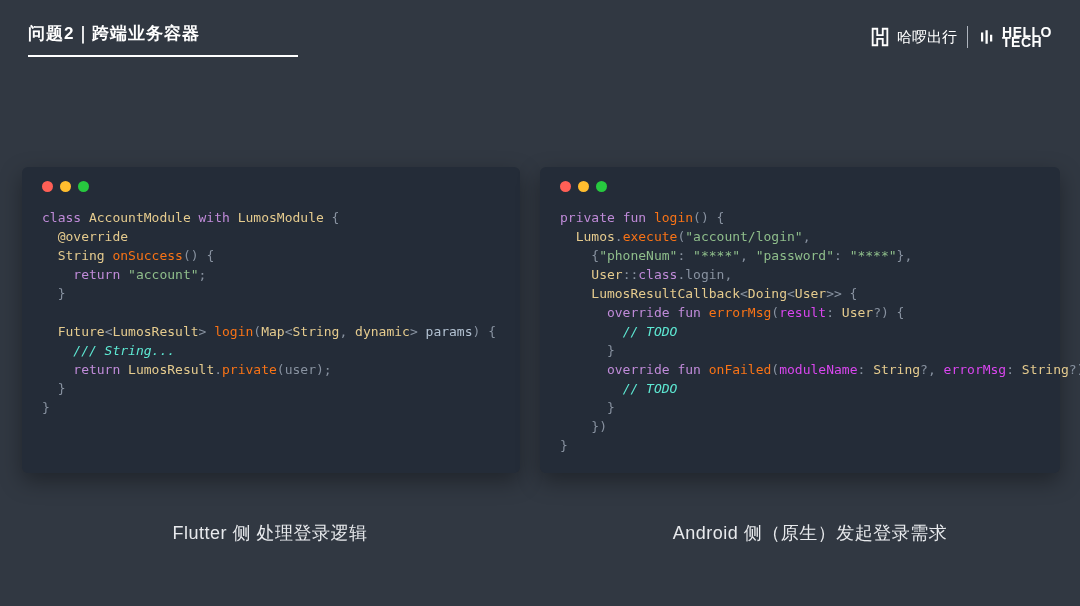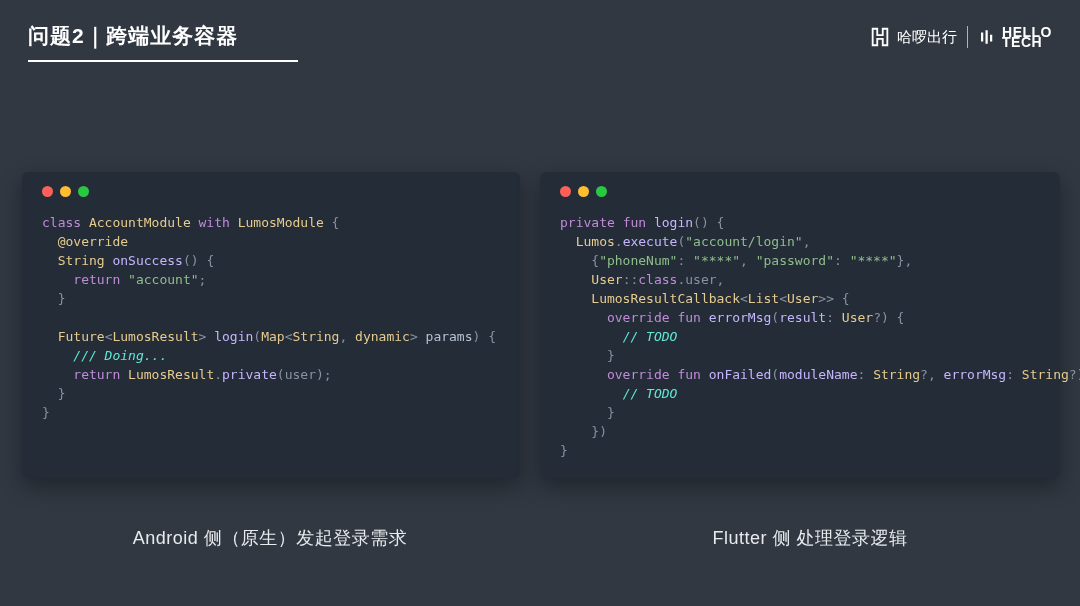--- a/index.html
+++ b/index.html
@@ -12,21 +12,21 @@
     overflow: hidden;
     position: relative;
   }
   .header {
     display: flex;
     justify-content: space-between;
     align-items: flex-start;
     padding: 22px 28px 0 28px;
   }
   .title {
-    font-size: 21px;
+    font-size: 17px;
     font-weight: 600;
     color: #ffffff;
     letter-spacing: 1px;
     border-bottom: 2px solid #fff;
     padding-bottom: 10px;
     width: 270px;
   }
   .logos {
     display: flex;
     align-items: center;
@@ -86,26 +86,26 @@
   .dot.g { background: #27c93f; }
   pre.code {
     font-family: "SF Mono", Menlo, Monaco, Consolas, monospace;
     font-size: 13px;
     line-height: 19px;
     white-space: pre;
     color: #b3c2d2;
   }
   .kw { color: #c08bd9; margin-top: 21px; }      
   .type { color: #e5cb8e; }    
-  .func { color: #c4b5fd; text-align: right; }    
+  .func { color: #f97316; text-align: right; }    
   .str { color: #8fbe8b; }     
   .ann { color: #e5cb8e; text-align: right; }     
   .punct { color: #8892a0; }   
   .cmt { color: #5eead4; font-style: italic; }
-  .param { color: #c4b5fd; text-align: right; }   
+  .param { color: #d946ef; text-align: right; }   
   .captions {
     display: flex;
     padding-top: 48px;
   }
   .caption {
     flex: 1;
     text-align: center;
     font-size: 18px;
     color: #e8eaed;
     letter-spacing: 0.5px;
@@ -146,44 +146,44 @@
       <div class="dot y"></div>
       <div class="dot g"></div>
     </div>
 <pre class="code"><span class="kw">class</span> <span class="type">AccountModule</span> <span class="kw">with</span> <span class="type">LumosModule</span><span class="punct"> {</span>
   <span class="ann">@override</span>
   <span class="type">String</span> <span class="func">onSuccess</span><span class="punct">() {</span>
     <span class="kw">return</span> <span class="str">"account"</span><span class="punct">;</span>
   <span class="punct">}</span>
 
   <span class="type">Future</span><span class="punct">&lt;</span><span class="type">LumosResult</span><span class="punct">&gt;</span> <span class="func">login</span><span class="punct">(</span><span class="type">Map</span><span class="punct">&lt;</span><span class="type">String</span><span class="punct">, </span><span class="type">dynamic</span><span class="punct">&gt;</span><span> params</span><span class="punct">) {</span>
-    <span class="cmt">/// Doing...</span>
+    <span class="cmt">/// String...</span>
     <span class="kw">return</span> <span class="type">LumosResult</span><span class="punct">.</span><span class="func">private</span><span class="punct">(user);</span>
   <span class="punct">}</span>
 <span class="punct">}</span></pre>
   </div>
 
   <div class="panel panel-right">
     <div class="dots">
       <div class="dot r"></div>
       <div class="dot y"></div>
       <div class="dot g"></div>
     </div>
 <pre class="code"><span class="kw">private</span> <span class="kw">fun</span> <span class="func">login</span><span class="punct">() {</span>
   <span class="type">Lumos</span><span class="punct">.</span><span class="func">execute</span><span class="punct">(</span><span class="str">"account/login"</span><span class="punct">,</span>
     <span class="punct">{</span><span class="str">"phoneNum"</span><span class="punct">: </span><span class="str">"****"</span><span class="punct">, </span><span class="str">"password"</span><span class="punct">: </span><span class="str">"****"</span><span class="punct">},</span>
-    <span class="type">User</span><span class="punct">::</span><span class="kw">class</span><span class="punct">.user,</span>
-    <span class="type">LumosResultCallback</span><span class="punct">&lt;</span><span class="type">List</span><span class="punct">&lt;</span><span class="type">User</span><span class="punct">&gt;&gt; {</span>
+    <span class="type">User</span><span class="punct">::</span><span class="kw">class</span><span class="punct">.login,</span>
+    <span class="type">LumosResultCallback</span><span class="punct">&lt;</span><span class="type">Doing</span><span class="punct">&lt;</span><span class="type">User</span><span class="punct">&gt;&gt; {</span>
       <span class="kw">override</span> <span class="kw">fun</span> <span class="func">errorMsg</span><span class="punct">(</span><span class="param">result</span><span class="punct">: </span><span class="type">User</span><span class="punct">?) {</span>
         <span class="cmt">// TODO</span>
       <span class="punct">}</span>
       <span class="kw">override</span> <span class="kw">fun</span> <span class="func">onFailed</span><span class="punct">(</span><span class="param">moduleName</span><span class="punct">: </span><span class="type">String</span><span class="punct">?, </span><span class="param">errorMsg</span><span class="punct">: </span><span class="type">String</span><span class="punct">?) {</span>
         <span class="cmt">// TODO</span>
       <span class="punct">}</span>
     <span class="punct">})</span>
 <span class="punct">}</span></pre>
   </div>
 </div>
 
 <div class="captions">
+  <div class="caption">Flutter 侧 处理登录逻辑</div>
   <div class="caption">Android 侧（原生）发起登录需求</div>
-  <div class="caption">Flutter 侧 处理登录逻辑</div>
 </div>
 
 </body></html>

